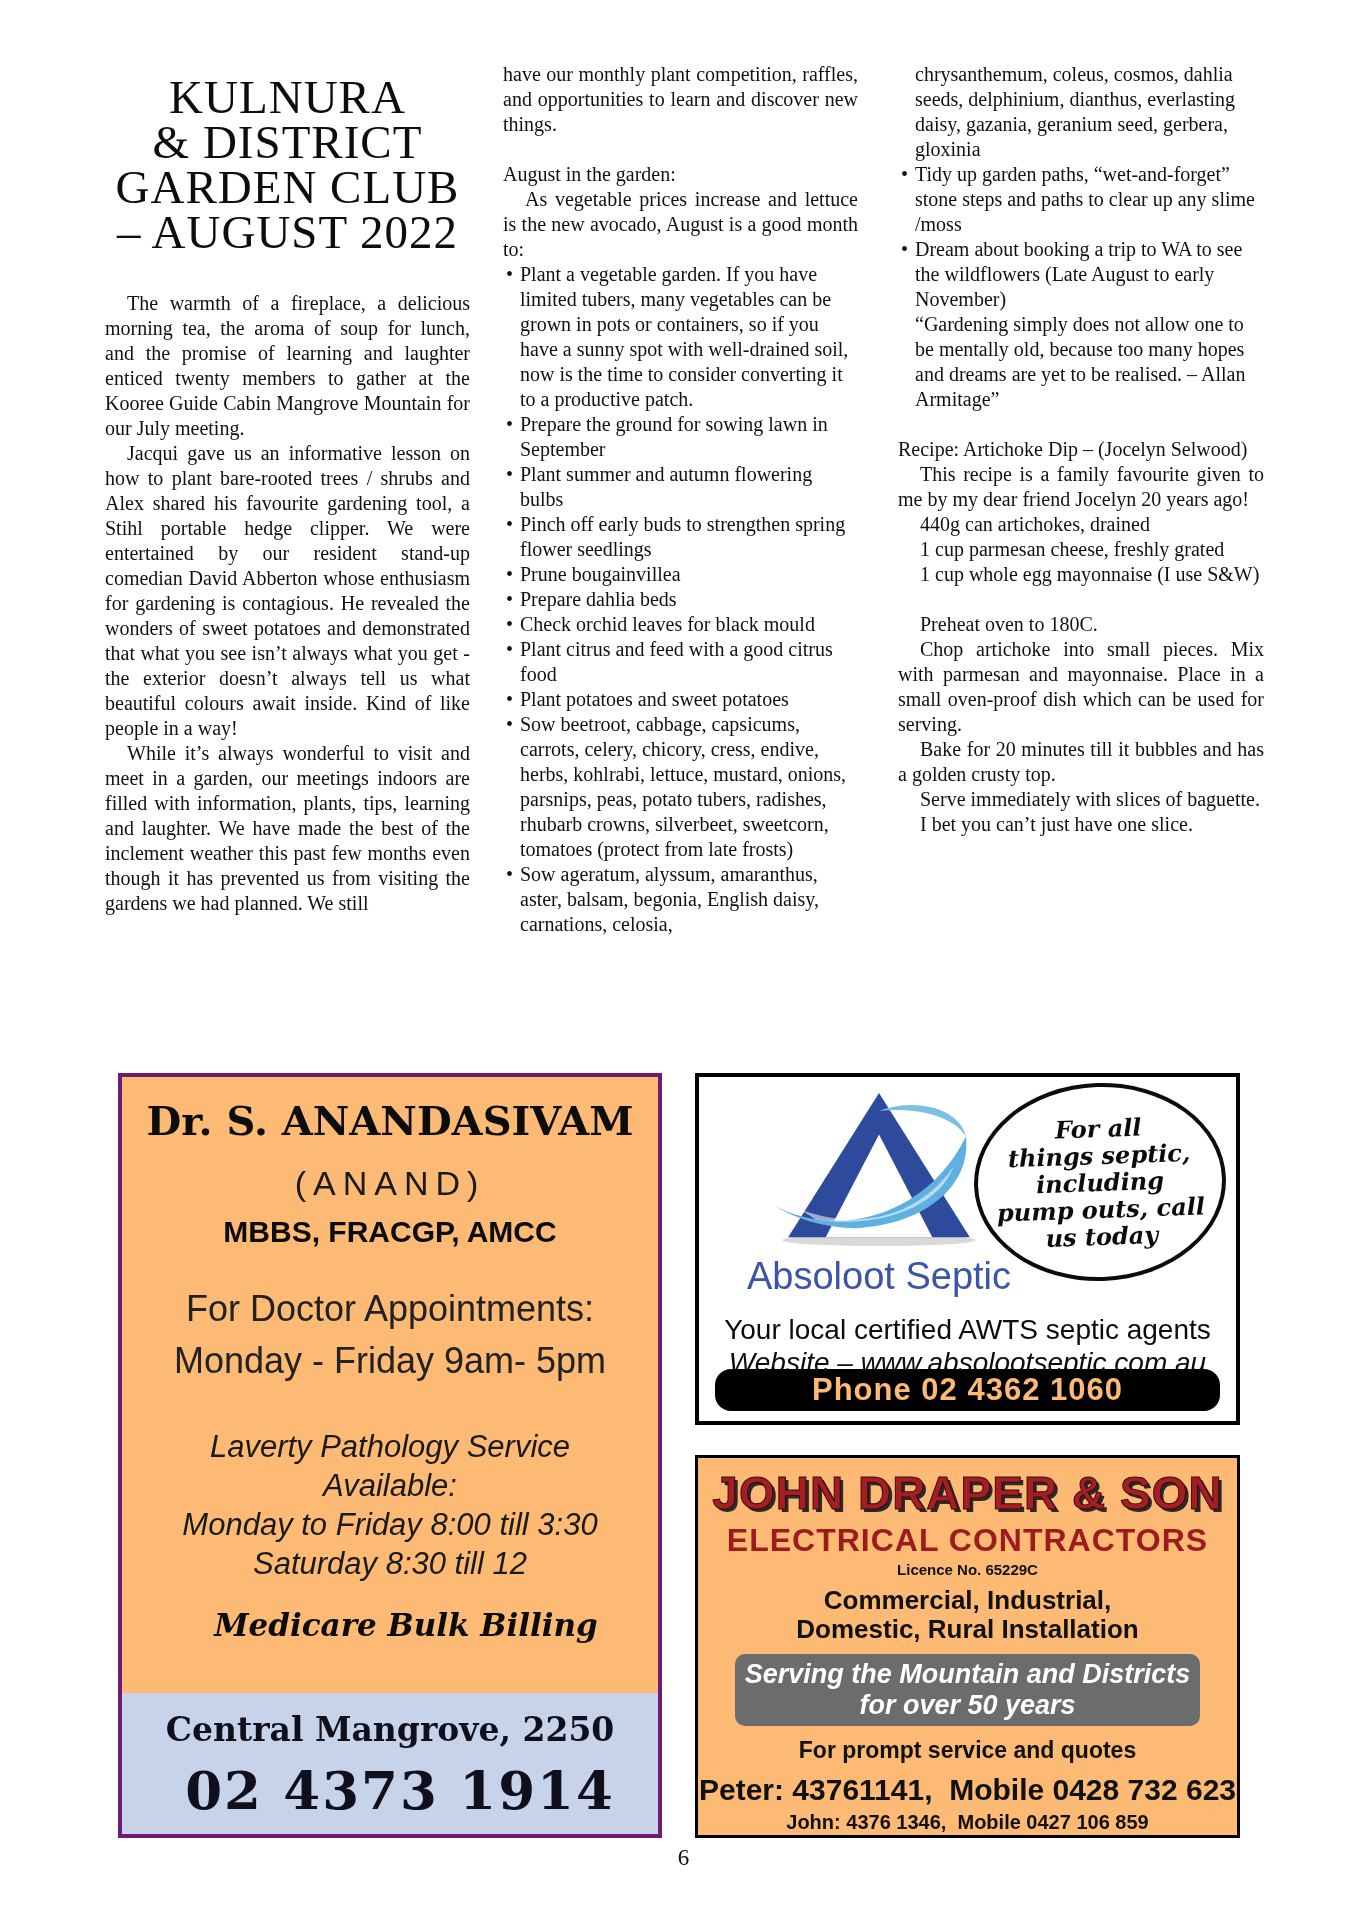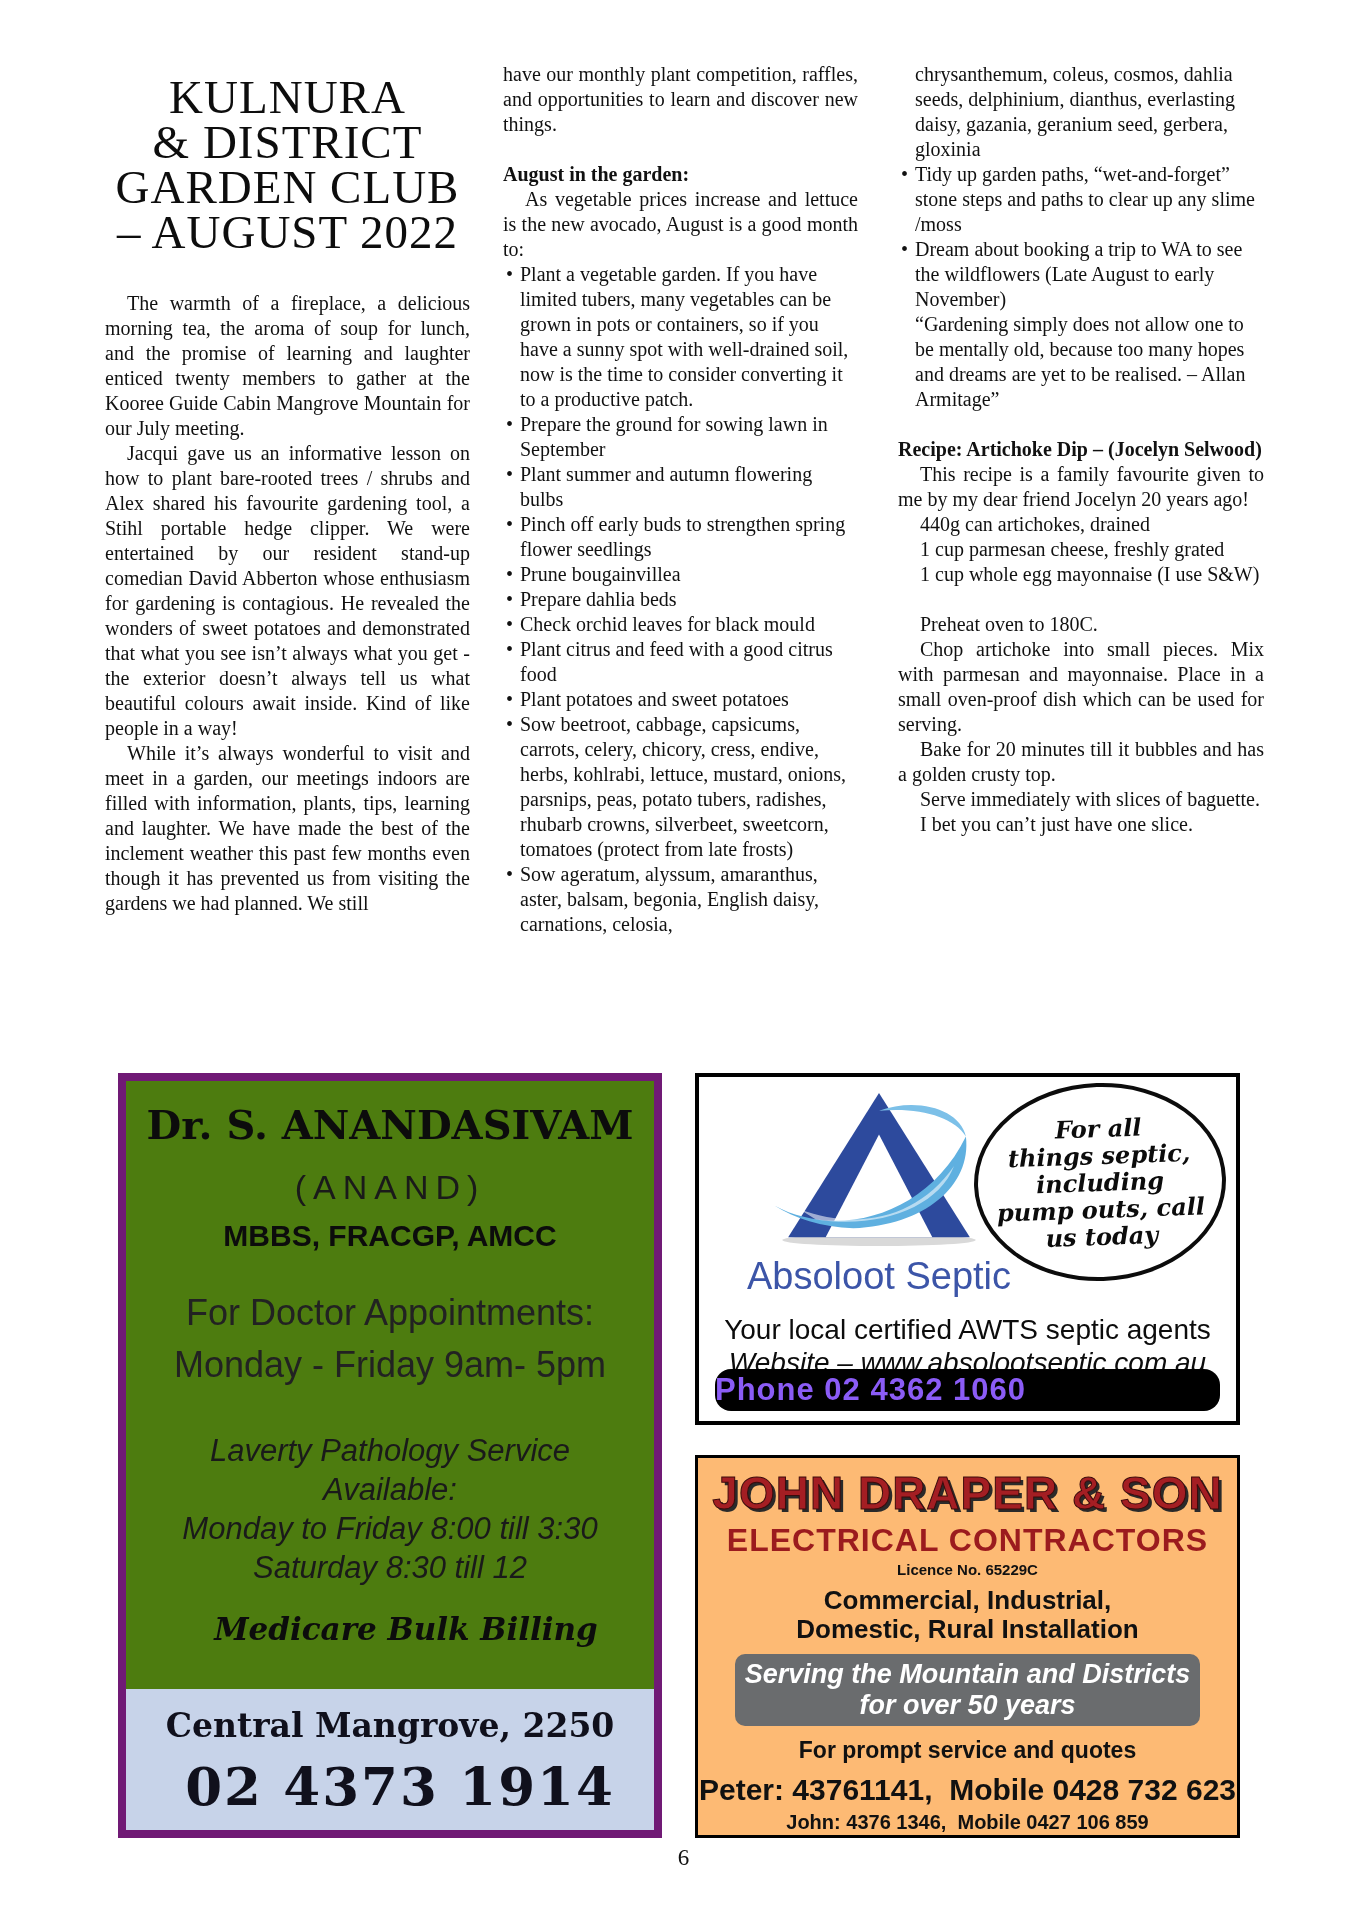--- a/index.html
+++ b/index.html
@@ -16,30 +16,30 @@
 
   .article-title{ text-align:center; margin-bottom:36px; }
   .title-line{
     font-size:47px; line-height:45px; letter-spacing:1px;
     font-family:"Liberation Serif", serif; color:#0d0d0d;
   }
 
   .blk{margin:0;}
   .blk.p  {text-align:justify; text-indent:22px;}
   .blk.p0 {text-align:justify;}
-  .blk.h  {font-weight:bold;}
+  .blk.h  {font-weight:normal;}
   .blk.gap{height:25px;}
   .blk.b  {position:relative; padding-left:17px; text-align:left;}
   .blk.b .marker{position:absolute; left:3px; top:0;}
   .blk.q  {padding-left:17px; text-align:left;}
 
   
   #doctor-ad{
     position:absolute; left:118px; top:1073px; width:544px; height:765px;
-    border:8px solid #701a75; box-sizing:border-box; background:#4d7c0f;
+    border:4px solid #701a75; box-sizing:border-box; background:#fdba74;
     text-align:center; font-family:"Liberation Sans", sans-serif;
   }
   .doc-name{font-family:"DejaVu Serif", serif; font-weight:bold; font-size:40px; margin-top:20px; color:#0c0c0c;}
   .doc-alias{font-size:34px; letter-spacing:7px; margin-top:20px; color:#1a1a1a;}
   .doc-qual{font-weight:bold; font-size:30px; margin-top:12px; letter-spacing:0px; color:#0c0c0c;}
   .doc-appt{font-size:36px; margin-top:34px; color:#222; line-height:52px;}
   .doc-path{font-style:italic; font-size:31px; line-height:39px; margin-top:40px; color:#1a1a1a;}
   .doc-billing{font-family:"DejaVu Serif", serif; font-weight:bold; font-style:italic; font-size:31px; margin-top:24px; color:#0c0c0c;margin-left:32px;}
   .doc-address{
     position:absolute; left:0; right:0; bottom:0; background:#c7d3e9;
@@ -61,22 +61,22 @@
     border:4px solid #0c0c0c; border-radius:50%; box-sizing:border-box;
     display:flex; align-items:center; justify-content:center; transform:rotate(-2deg);
     background:#fff;
   }
   .bubble-text{font-family:"DejaVu Serif", serif; font-weight:bold; font-style:italic;
     font-size:24px; line-height:27px; text-align:center; color:#0c0c0c;}
   .septic-tagline{position:absolute; top:237px; left:0; width:100%; text-align:center; font-size:28px; color:#0c0c0c;}
   .septic-website{position:absolute; top:270px; left:0; width:100%; text-align:center; font-size:28px; font-style:italic; color:#0c0c0c;}
   .septic-phonebar{
     position:absolute; left:16px; right:16px; bottom:10px; height:42px;
-    background:#000; border-radius:16px; color:#8b5cf6; font-weight:bold;
-    font-size:31px; line-height:42px; letter-spacing:1px;
+    background:#000; border-radius:16px; color:#fdba74; font-weight:bold;
+    font-size:31px; line-height:42px; text-align:center; letter-spacing:1px;
   }
 
   
   #electrical-ad{
     position:absolute; left:695px; top:1455px; width:545px; height:383px;
     border:3px solid #000; box-sizing:border-box; background:#f8f39c;
     text-align:center; font-family:"Liberation Sans", sans-serif;
   }
   .elec-title{
     color:#a41e23; font-weight:bold; font-size:46px; letter-spacing:1px; margin-top:8px;

